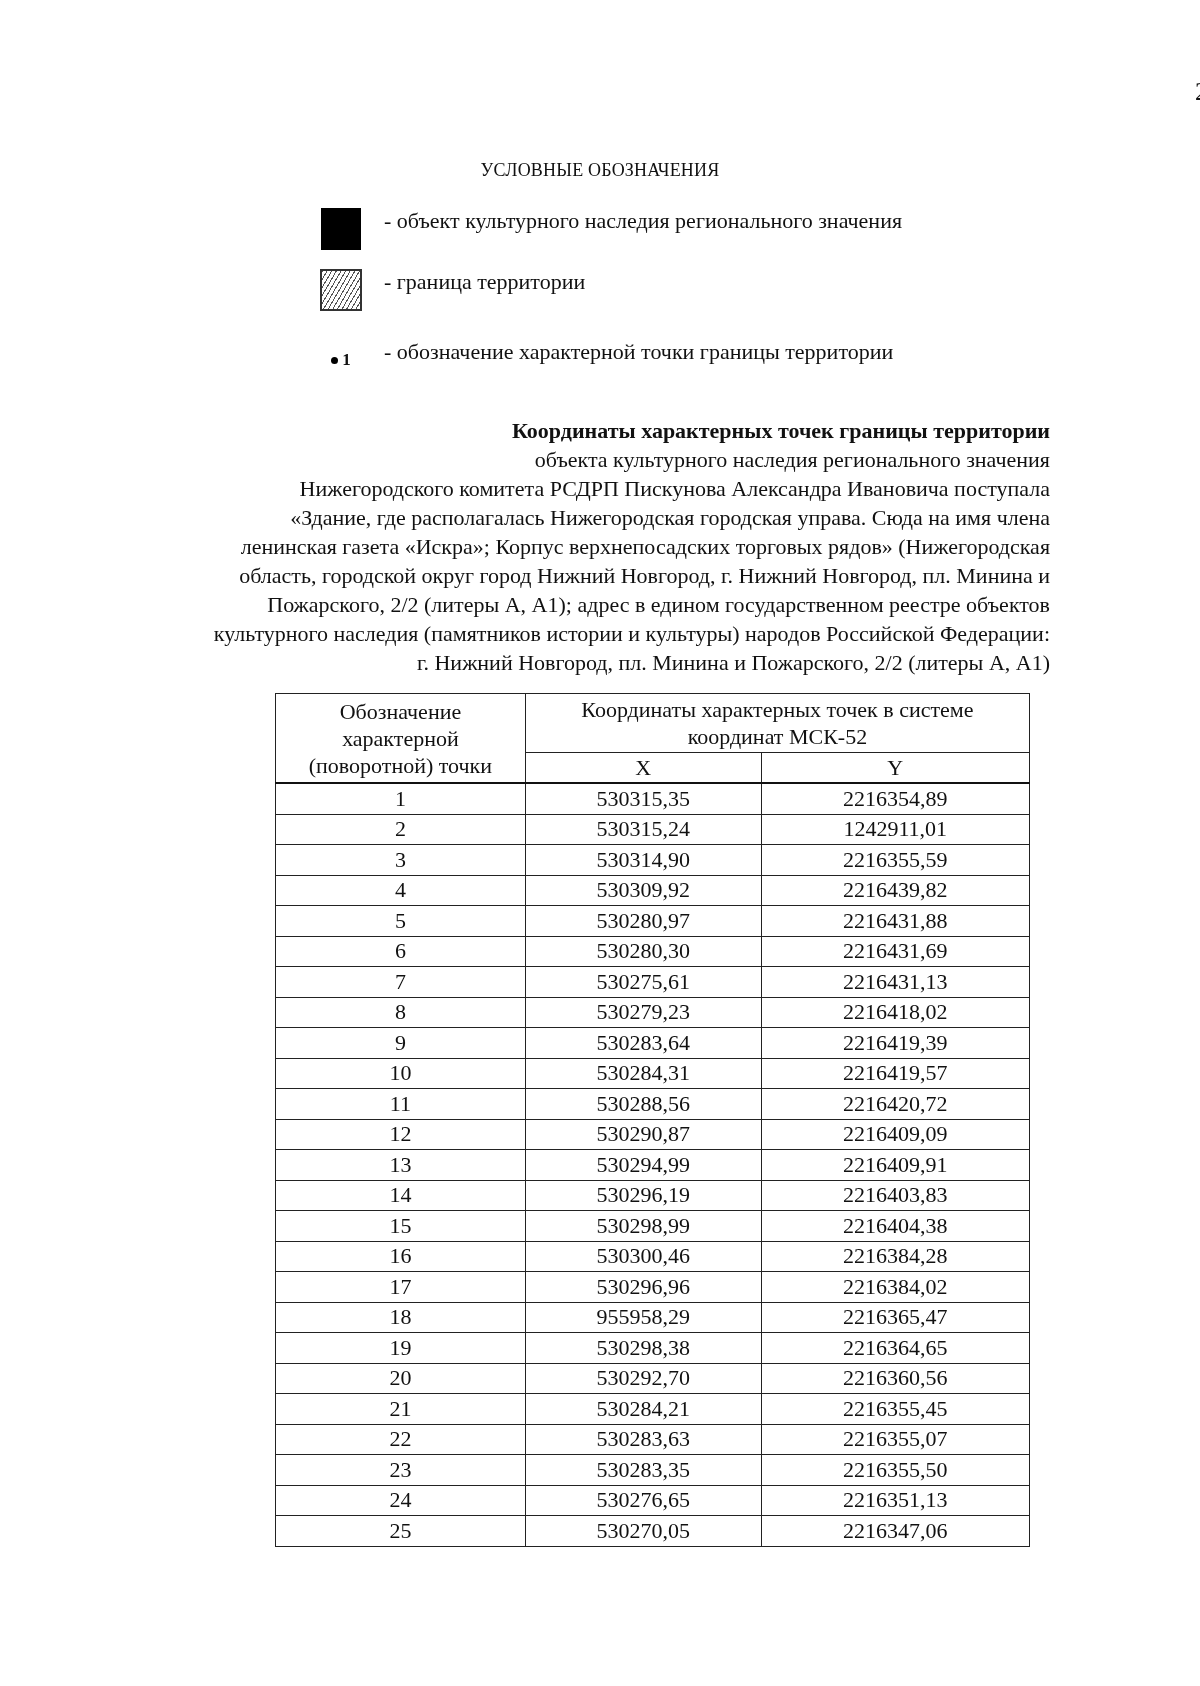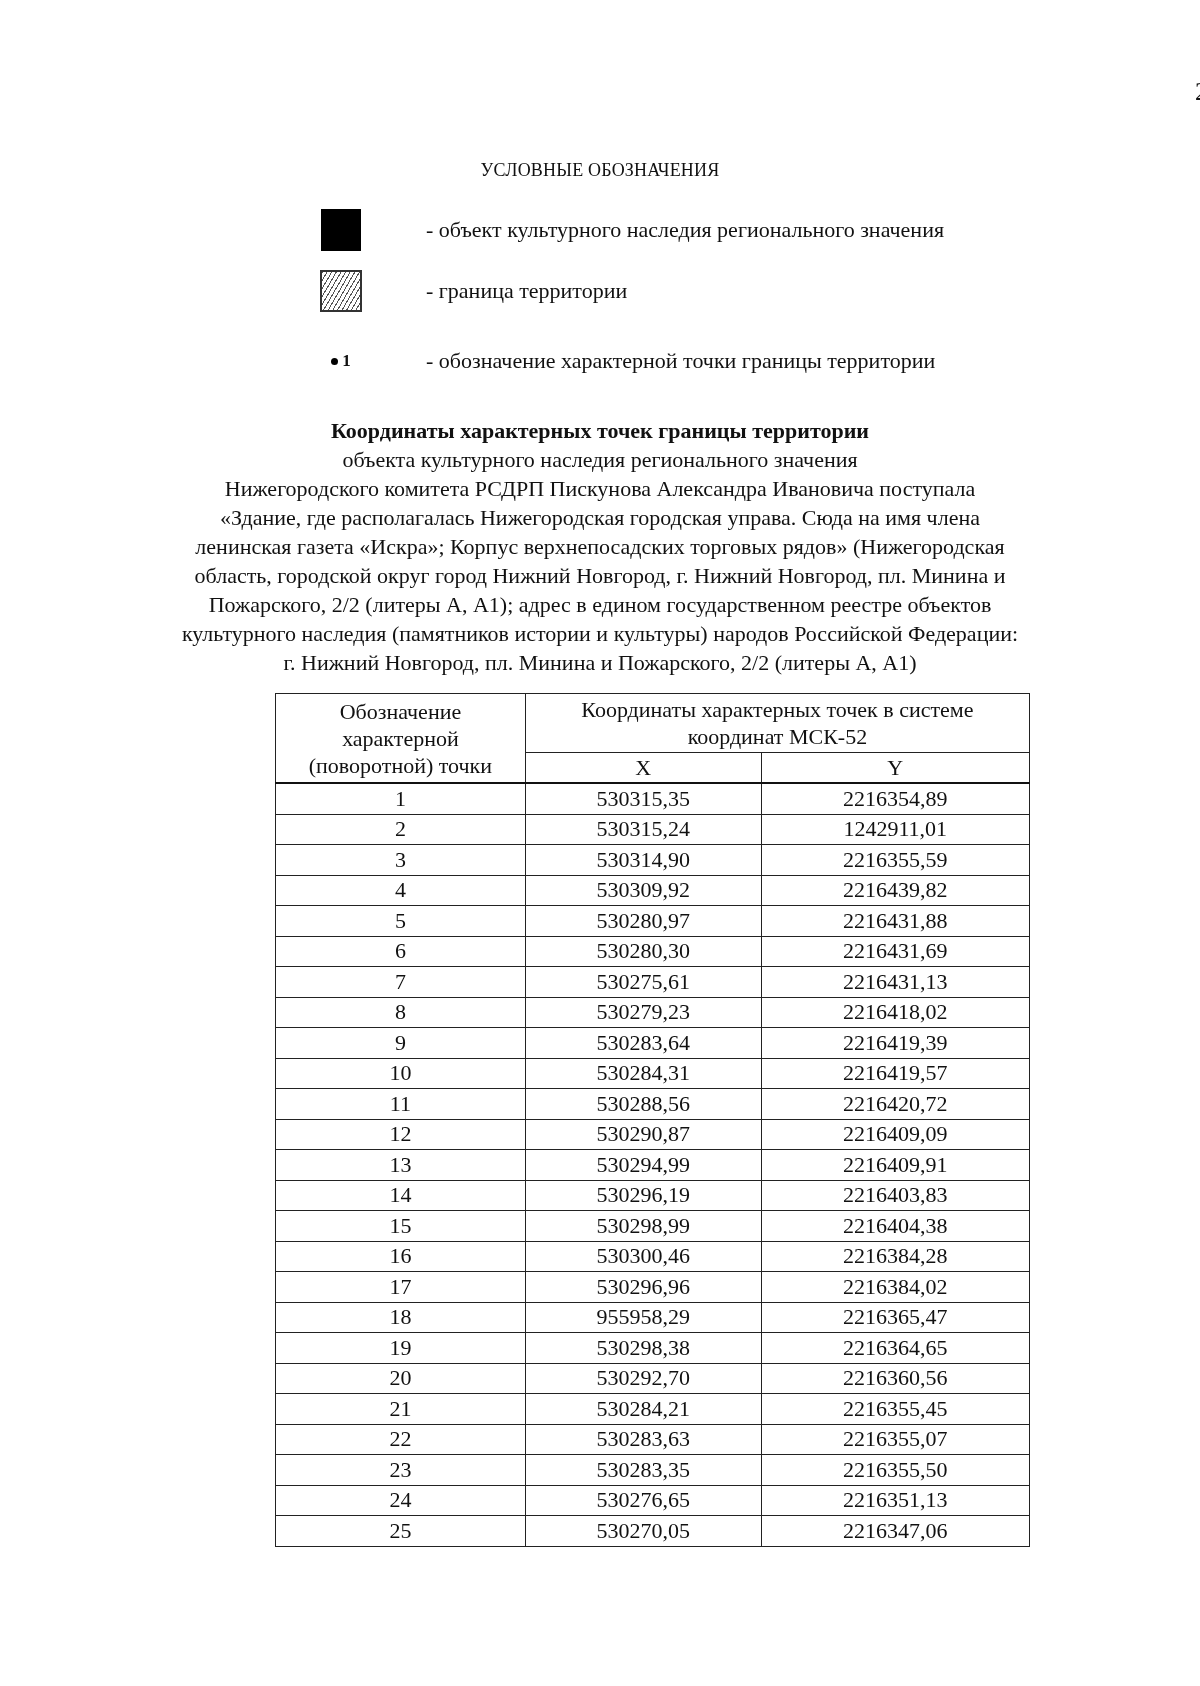--- a/index.html
+++ b/index.html
@@ -31,23 +31,21 @@
       width: 1200px;
       text-align: center;
       font-size: 18px;
       letter-spacing: 0.2px;
     }
     .legend-row {
       position: absolute;
       left: 320px;
       height: 44px;
       display: flex;
-      align-items: center;
       font-size: 22px;
-      gap: 42px;
     }
     .legend-row .sym {
       width: 42px;
       height: 42px;
       display: flex;
       align-items: center;
       justify-content: center;
       margin-right: 22px;
       flex-shrink: 0;
     }
@@ -79,21 +77,21 @@
       height: 7px;
       border-radius: 50%;
       background: #000;
       margin-right: 4px;
     }
     .coords-heading {
       position: absolute;
       top: 416px;
       left: 150px;
       width: 900px;
-      text-align: center;
+      text-align: right;
       font-size: 22px;
       line-height: 29px;
     }
     .coords-heading .bold {
       font-weight: bold;
     }
     .coords-table {
       position: absolute;
       top: 693px;
       left: 275px;

